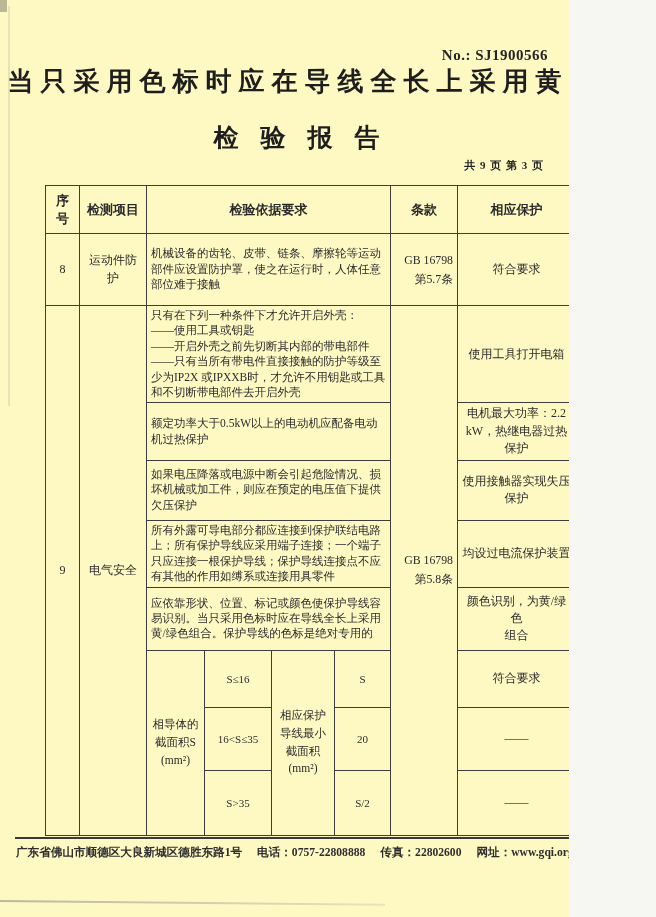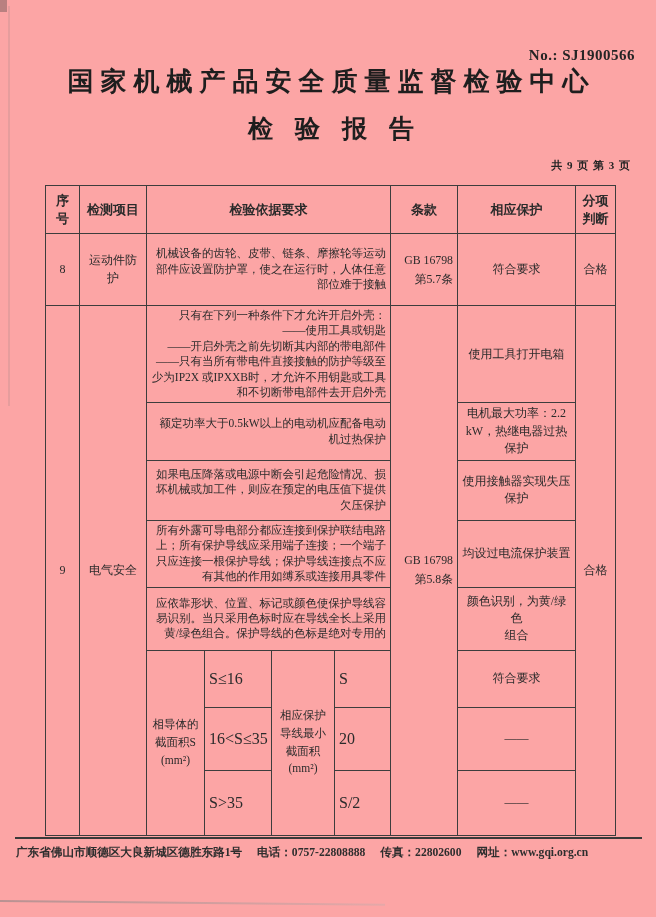--- a/index.html
+++ b/index.html
@@ -4,22 +4,22 @@
 <style>
   * { box-sizing: border-box; }
   html, body { margin: 0; padding: 0; }
   body {
     width: 656px; height: 917px;
     background: #f6f6f2;
     font-family: "Liberation Serif", serif;
   }
   .page {
     position: relative;
-    width: 656px; height: 917px;
-    background: #fca5a5;
+    width: 569px; height: 917px;
+    background: #fef9c3;
     color: #2b2b2b;
     overflow: hidden;
   }
   
   .edge-streak {
     position: absolute; left: 8px; top: 6px; width: 2px; height: 400px;
     background: rgba(120,120,120,0.16);
   }
   .corner-mark {
     position: absolute; left: 0; top: 0; width: 7px; height: 12px;
@@ -34,21 +34,21 @@
   .report-no {
     position: absolute; top: 47px; right: 21px;
     font-size: 15px; font-weight: 700; letter-spacing: 0.5px; color: #252525;
   }
   .center-name {
     position: absolute; top: 64px; left: 0; width: 100%; margin: 0;
     text-align: center; font-size: 26px; font-weight: 900;
     letter-spacing: 7px; text-indent: 7px; color: #1e1e1e;
   }
   .report-title {
-    position: absolute; top: 109px; left: 0; width: 100%; margin: 3px;
+    position: absolute; top: 109px; left: 0; width: 100%; margin: 12px;
     text-align: center; font-size: 25px; font-weight: 900;
     letter-spacing: 22px; text-indent: 22px; color: #1e1e1e;
   }
   .pagination {
     position: absolute; top: 158px; right: 25px;
     font-size: 11px; font-weight: 700; letter-spacing: 1px; color: #252525;
   }
   
   table.report {
     position: absolute; left: 45px; top: 185px; width: 570px;
@@ -60,26 +60,26 @@
     padding: 2px 4px;
     color: #2b2b2b;
     overflow: hidden;
   }
   th {
     font-size: 13px; font-weight: 700;
     text-align: center; white-space: pre-line; line-height: 1.35;
   }
   td.center { text-align: center; font-size: 12px; line-height: 1.45; }
   td.req {
-    text-align: right; font-size: 11.5px; line-height: 1.34;
+    text-align: left; font-size: 11.5px; line-height: 1.34;
     white-space: pre-line; padding: 3px 5px; margin-left: 24px;
   }
   td.clause { text-align: right; font-size: 11.8px; line-height: 1.6; white-space: pre-line; }
   td.subhead { text-align: center; font-size: 11.5px; line-height: 1.55; white-space: pre-line; }
-  td.cond { text-align: left; font-size: 16px; }
+  td.cond { text-align: center; font-size: 11px; }
   
   .footer-rule {
     position: absolute; top: 837px; left: 15px; width: 627px; height: 2.2px;
     background: #3a3a3a;
   }
   .footer {
     position: absolute; top: 845px; left: 16px; width: 632px;
     font-size: 11.6px; font-weight: 600; color: #2e2e2e;
     display: flex; gap: 15px; white-space: nowrap;
   }
@@ -90,21 +90,21 @@
 <div class="page">
 
   <div class="corner-mark"></div>
   <div class="edge-streak"></div>
 
   <div class="report-no">
     <span>No.:</span>
     <span>SJ1900566</span>
   </div>
 
-  <h1 class="center-name">国家机械产品安全质量监督检验中心</h1>
+  <h1 class="center-name">当只采用色标时应在导线全长上采用黄</h1>
   <h2 class="report-title">检验报告</h2>
   <div class="pagination">共 9 页  第 3 页</div>
 
   <table class="report">
     <colgroup>
       <col style="width:34px">
         <col style="width:67px">
       <col style="width:58px">
         <col style="width:67px">
         <col style="width:63px">

